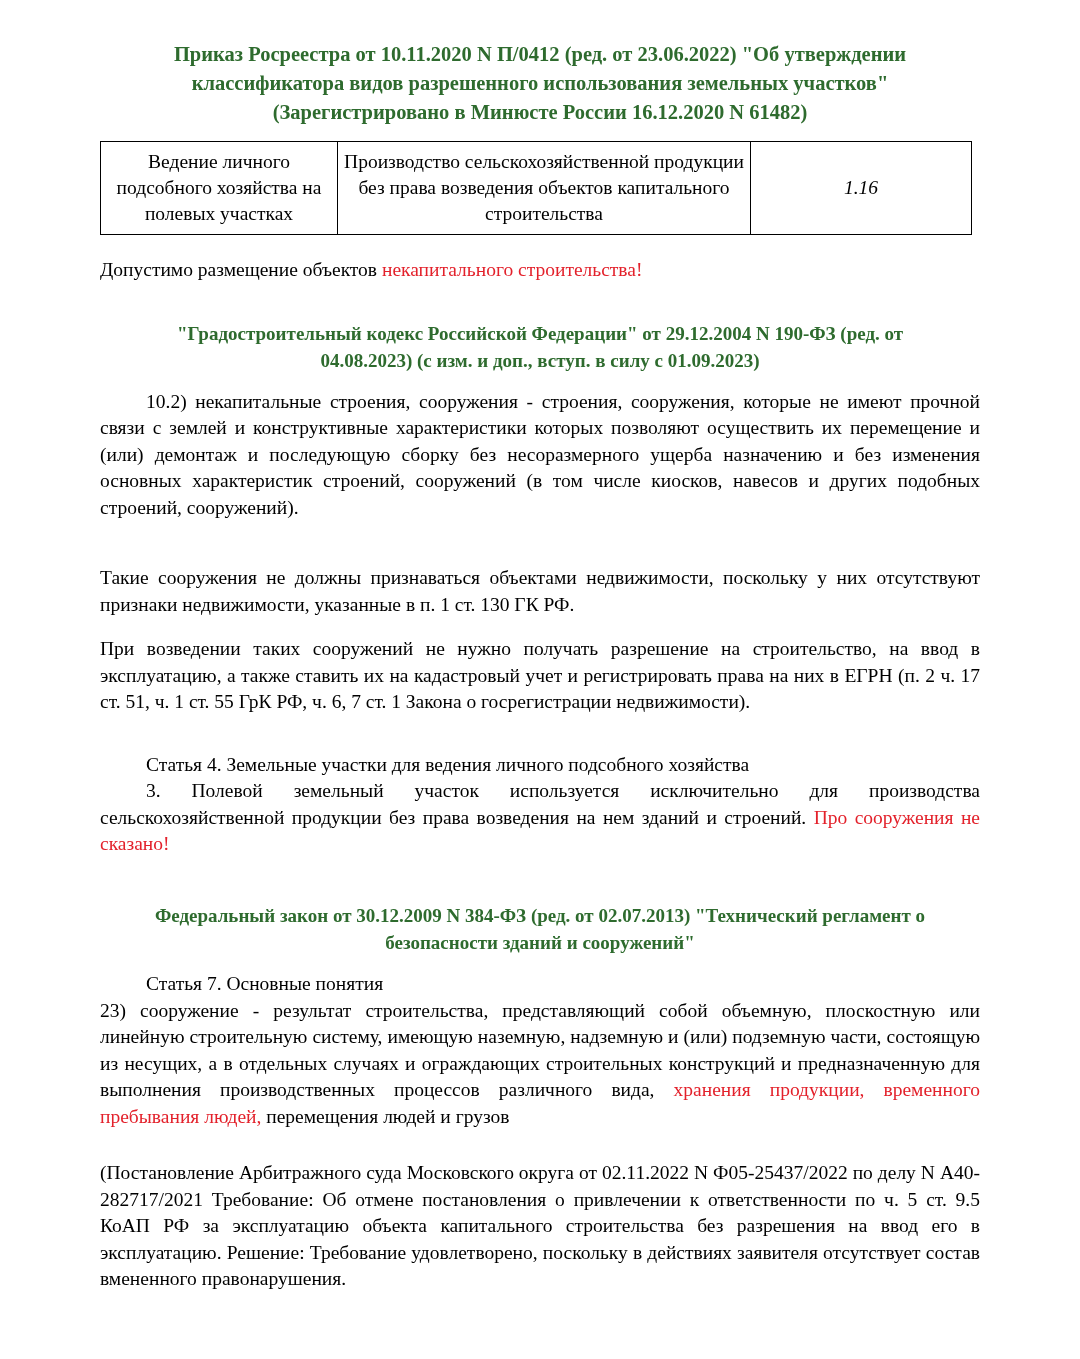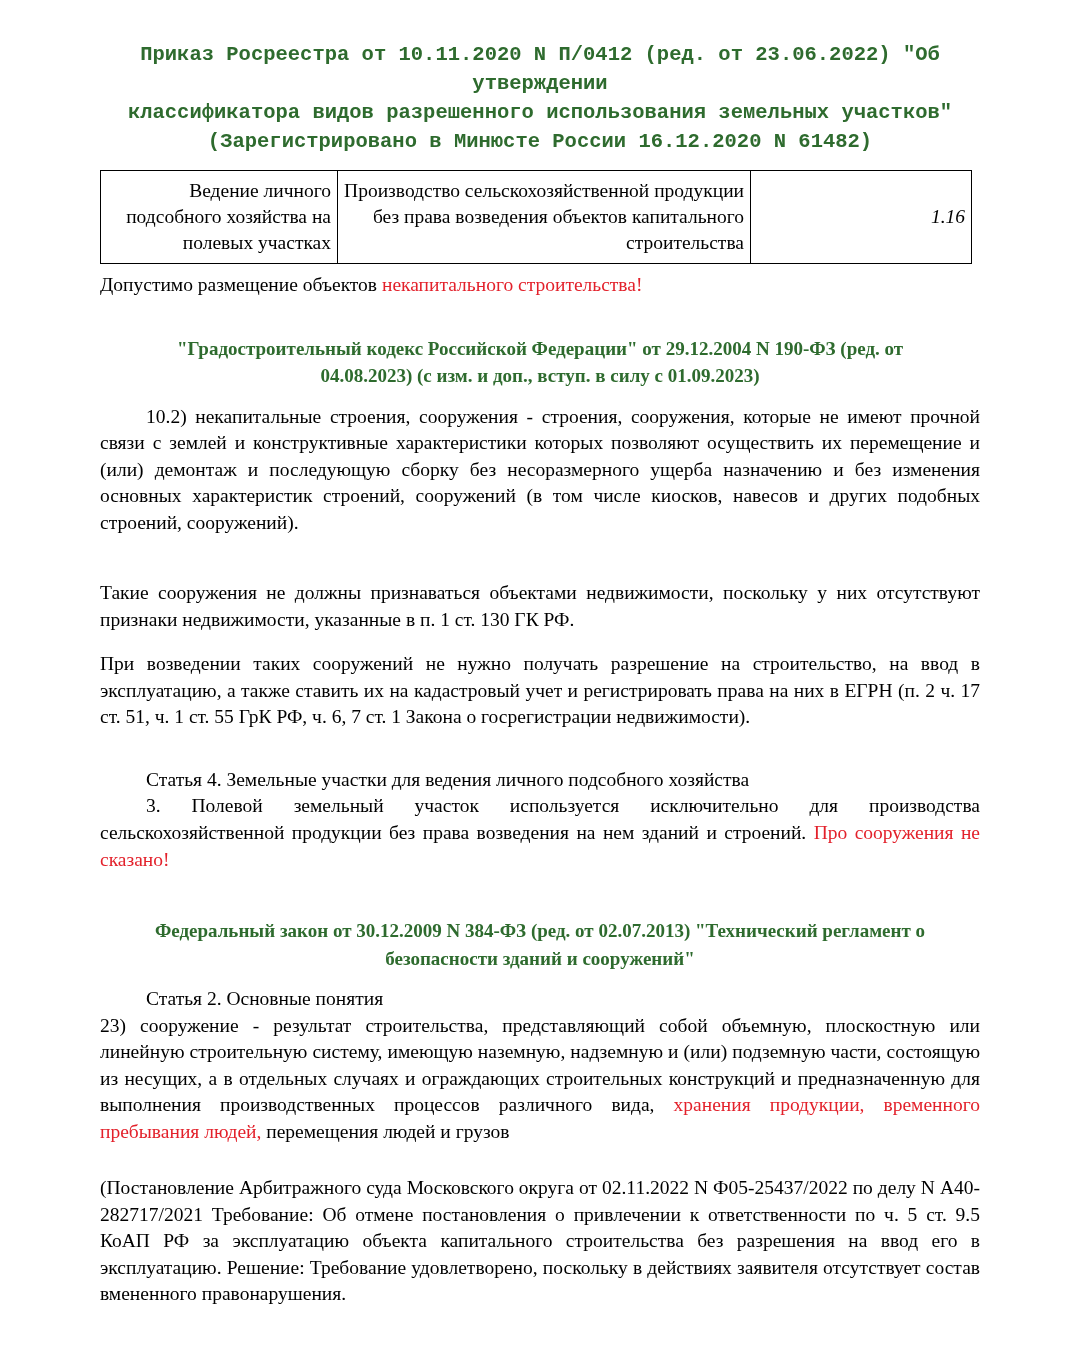--- a/index.html
+++ b/index.html
@@ -20,42 +20,41 @@
     padding: 40px 100px 24px 100px;
     position: relative;
   }
   .doc-title {
     text-align: center;
     color: #2e6b2e;
     font-weight: bold;
     font-size: 20.5px;
     line-height: 1.42;
     margin: 0 0 14px 0;
-    font-family: Liberation Mono, monospace;
   }
   .heading-green {
     text-align: center;
     color: #2e6b2e;
     font-weight: bold;
     font-size: 19px;
     line-height: 1.45;
     margin: 0;
   }
   table.vri-table {
     border-collapse: collapse;
     width: 832px;
     margin: 4px 0 0 0;
     table-layout: fixed;
   }
   table.vri-table td {
     border: 1px solid #000000;
     padding: 7px 6px;
     font-size: 19.5px;
     line-height: 1.33;
-    text-align: right;
+    text-align: center;
     vertical-align: middle;
   }
   td.col-a { width: 224px; }
   td.col-b { width: 400px; }
   td.col-c { width: 208px; font-style: italic; }
 
   p.para {
     font-size: 19.5px;
     line-height: 1.36;
     margin: 0;
@@ -88,21 +87,21 @@
   <table class="vri-table">
     <tbody>
       <tr>
         <td class="col-a">Ведение личного подсобного хозяйства на полевых участках</td>
         <td class="col-b">Производство сельскохозяйственной продукции без права возведения объектов капитального строительства</td>
         <td class="col-c">1.16</td>
       </tr>
     </tbody>
   </table>
 
-  <p class="para noindent" style="margin-top:8px;">
+  <p class="para noindent" style="margin-top:22px;">
     <span>Допустимо размещение объектов </span><span class="red">некапитального строительства!</span>
   </p>
 
   <div class="spacer-36"></div>
 
   <div class="heading-green">
     <div>"Градостроительный кодекс Российской Федерации" от 29.12.2004 N 190-ФЗ (ред. от</div>
     <div>04.08.2023) (с изм. и доп., вступ. в силу с 01.09.2023)</div>
   </div>
 
@@ -129,21 +128,21 @@
 
   <div class="spacer-44"></div>
 
   <div class="heading-green">
     <div>Федеральный закон от 30.12.2009 N 384-ФЗ (ред. от 02.07.2013) "Технический регламент о</div>
     <div>безопасности зданий и сооружений"</div>
   </div>
 
   <div class="spacer-14"></div>
 
-  <p class="para indent nojustify">Статья 2. Основные понятия</p>
+  <p class="para indent nojustify">Статья 7. Основные понятия</p>
 
   <p class="para noindent">
     <span>23) сооружение - результат строительства, представляющий собой объемную, плоскостную или линейную строительную систему, имеющую наземную, надземную и (или) подземную части, состоящую из несущих, а в отдельных случаях и ограждающих строительных конструкций и предназначенную для выполнения производственных процессов различного вида, </span><span class="red">хранения продукции, временного пребывания людей,</span><span> перемещения людей и грузов</span>
   </p>
 
   <div class="spacer-30"></div>
 
   <p class="para noindent nojustify">(Постановление Арбитражного суда Московского округа от 02.11.2022 N Ф05-25437/2022 по делу N А40-282717/2021 Требование: Об отмене постановления о привлечении к ответственности по ч. 5 ст. 9.5 КоАП РФ за эксплуатацию объекта капитального строительства без разрешения на ввод его в эксплуатацию. Решение: Требование удовлетворено, поскольку в действиях заявителя отсутствует состав вмененного правонарушения.</p>
 
 </div>

